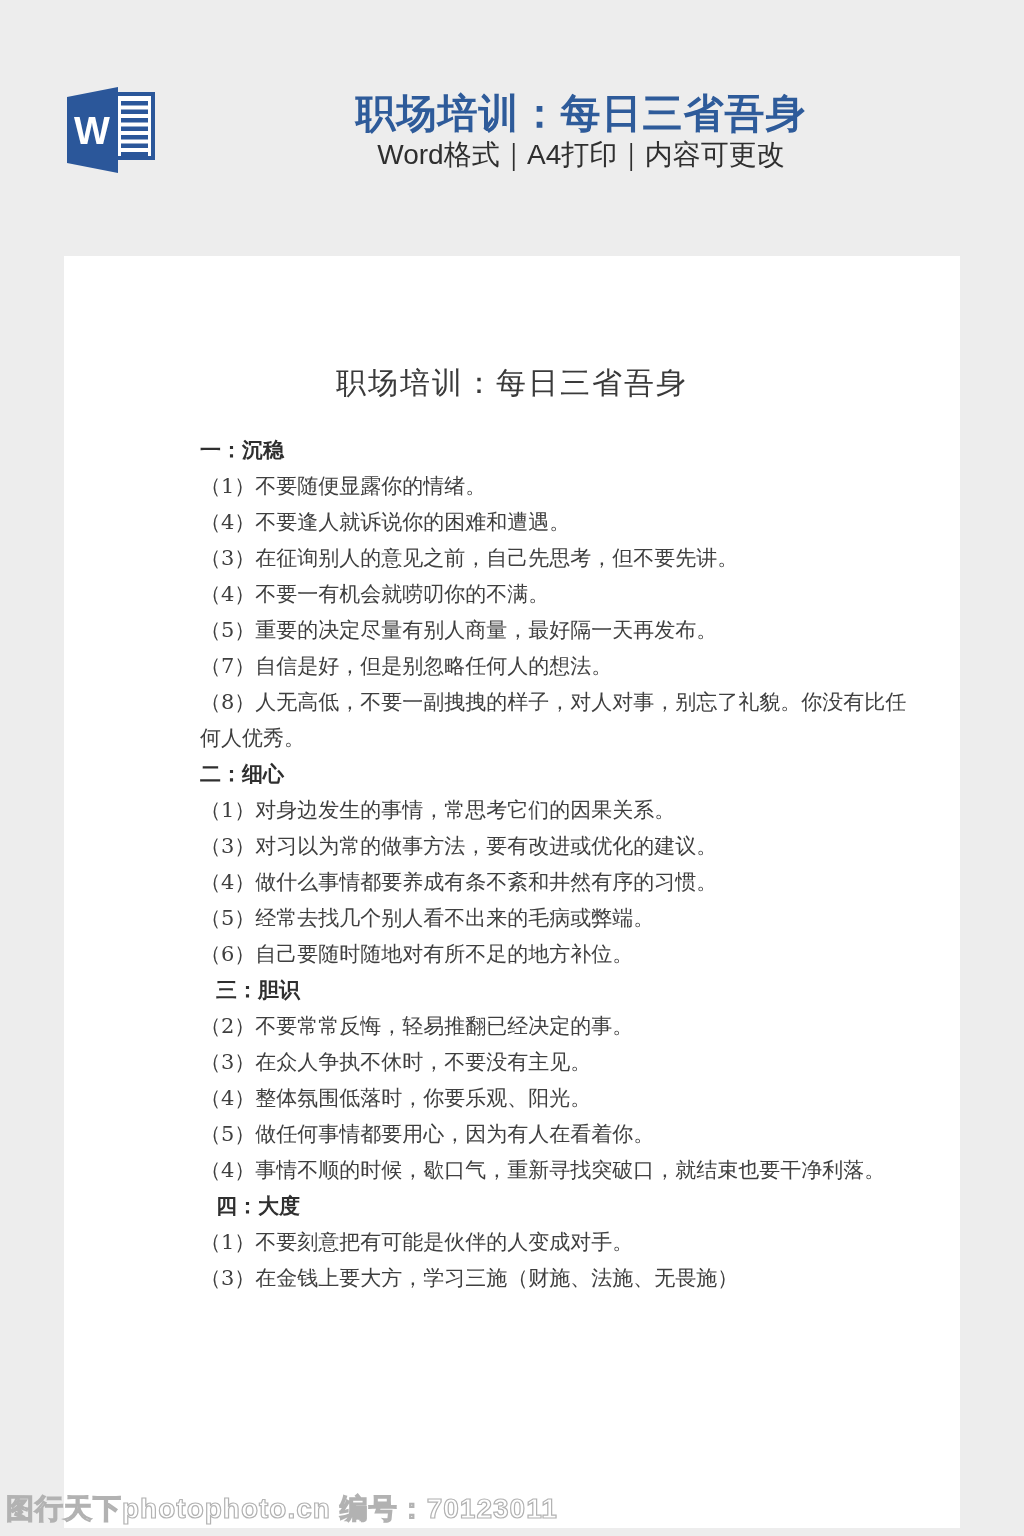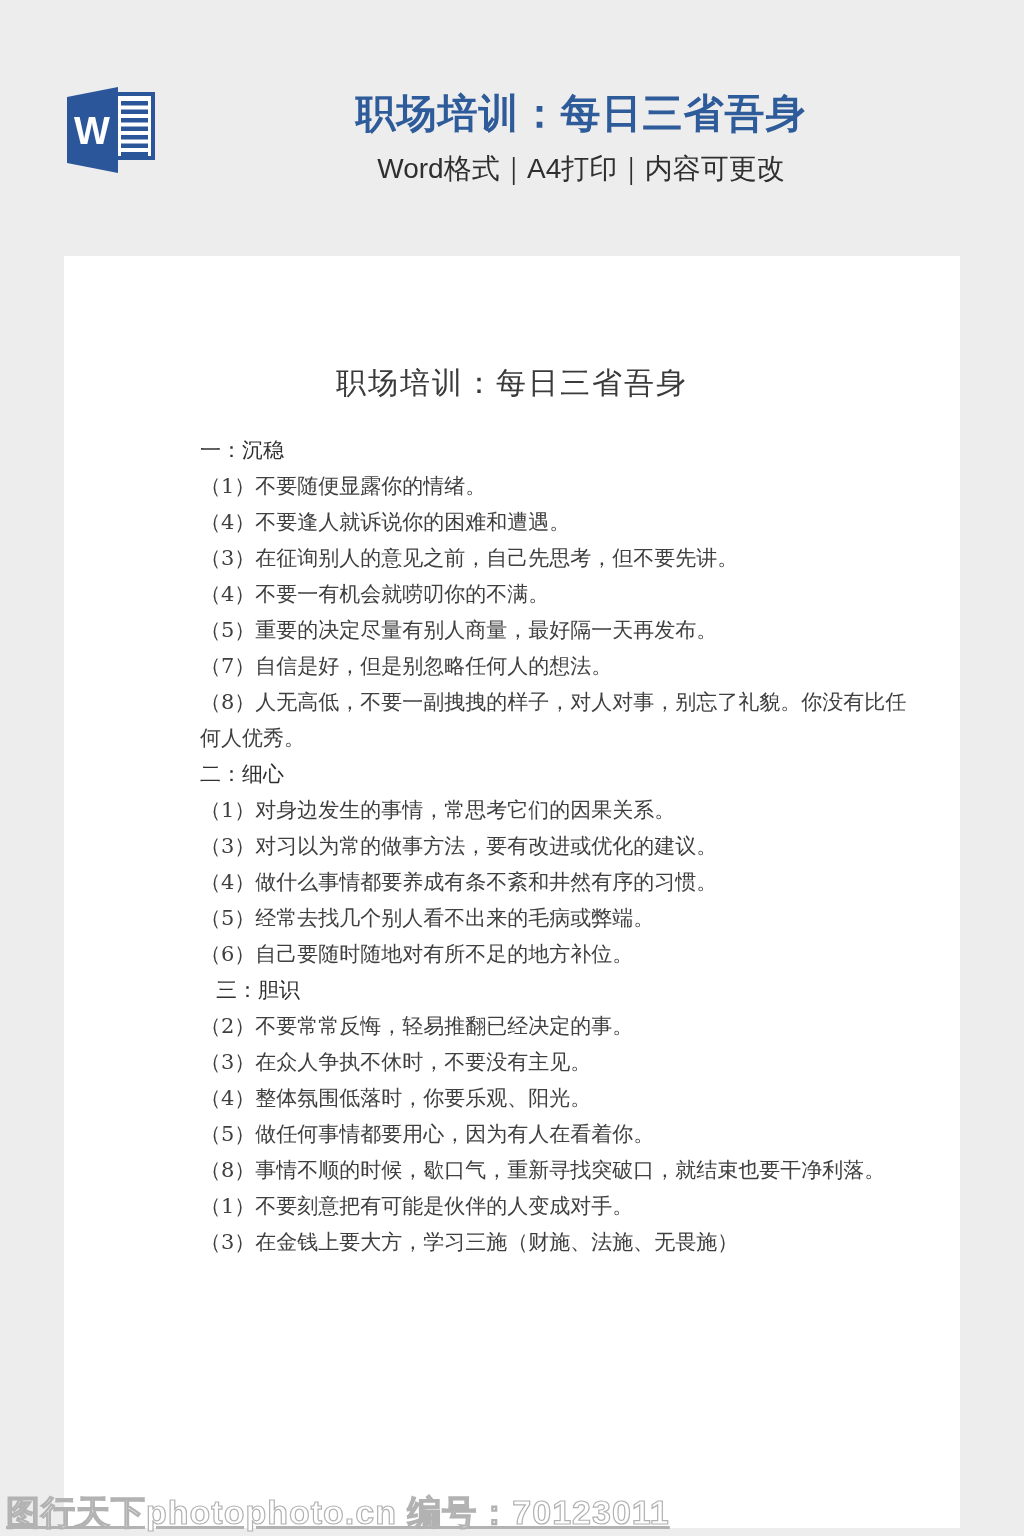--- a/index.html
+++ b/index.html
@@ -13,57 +13,56 @@
   
   .header{position:absolute;left:0;top:0;width:1024px;height:256px;}
   .word-icon{position:absolute;left:65px;top:84px;width:92px;height:92px;}
   .header-text{position:absolute;left:162px;right:24px;top:88px;text-align:center;}
   .header-title{
     font-size:40px;font-weight:bold;color:#2e5b9a;
     line-height:50px;letter-spacing:1px;
     font-family:"Liberation Sans", sans-serif;
   }
   .header-subtitle{
-    margin-top:14px;font-size:28px;color:#2f2f2f;line-height:34px;
+    font-size:28px;color:#2f2f2f;line-height:34px;
   }
   
   .page{
     position:absolute;left:64px;top:256px;width:896px;height:1272px;
     background:#ffffff;
   }
   .page-content{
     position:relative;
     padding:108px 48px 0 136px;
     font-family:"DejaVu Serif","Liberation Serif",serif;
     color:#3f3f3f;
   }
   .doc-title{
     font-size:30px;line-height:38px;
     margin:0 -48px 30px -136px;
     text-align:center;
     color:#3a3a3a;
     letter-spacing:2px;
   }
   .doc-heading{
-    font-size:21px;line-height:36px;font-weight:normal;color:#2f2f2f;
+    font-size:21px;line-height:36px;font-weight:bold;color:#2f2f2f;
   }
   .doc-heading.s-indent{padding-left:16px;}
   .doc-item{
     font-size:21px;line-height:36px;
   }
   .doc-section.gap-before{}
   
   .watermark{
     position:absolute;left:6px;top:1490px;
-    font-size:34px;font-weight:bold;letter-spacing:1px;
+    font-size:28px;font-weight:bold;letter-spacing:1px;
     color:#ffffff;
     -webkit-text-stroke:1.2px #b2b2b2;
     font-family:"Liberation Sans", sans-serif;
     white-space:nowrap;
-    text-decoration:underline;
   }
   .bottom-strip{
     position:absolute;left:0;top:1528px;width:1024px;height:8px;background:#ededed;
   }
 </style>
 </head>
 <body>
 
 <div class="header">
   <svg class="word-icon" viewBox="0 0 92 92" xmlns="http://www.w3.org/2000/svg">
@@ -107,24 +106,25 @@
       <div class="doc-item">（5）经常去找几个别人看不出来的毛病或弊端。</div>
       <div class="doc-item">（6）自己要随时随地对有所不足的地方补位。</div>
     </div>
 
     <div class="doc-section">
       <div class="doc-heading s-indent">三：胆识</div>
       <div class="doc-item">（2）不要常常反悔，轻易推翻已经决定的事。</div>
       <div class="doc-item">（3）在众人争执不休时，不要没有主见。</div>
       <div class="doc-item">（4）整体氛围低落时，你要乐观、阳光。</div>
       <div class="doc-item">（5）做任何事情都要用心，因为有人在看着你。</div>
-      <div class="doc-item">（8）事情不顺的时候，歇口气，重新寻找突破口，就结束也要干净利落。</div>
+      <div class="doc-item">（4）事情不顺的时候，歇口气，重新寻找突破口，就结束也要干净利落。</div>
     </div>
 
     <div class="doc-section">
+      <div class="doc-heading s-indent">四：大度</div>
       <div class="doc-item">（1）不要刻意把有可能是伙伴的人变成对手。</div>
       <div class="doc-item">（3）在金钱上要大方，学习三施（财施、法施、无畏施）</div>
     </div>
   </div>
 </div>
 
 <div class="bottom-strip"></div>
 <div class="watermark">图行天下photophoto.cn 编号：70123011</div>
 
 </body></html>

